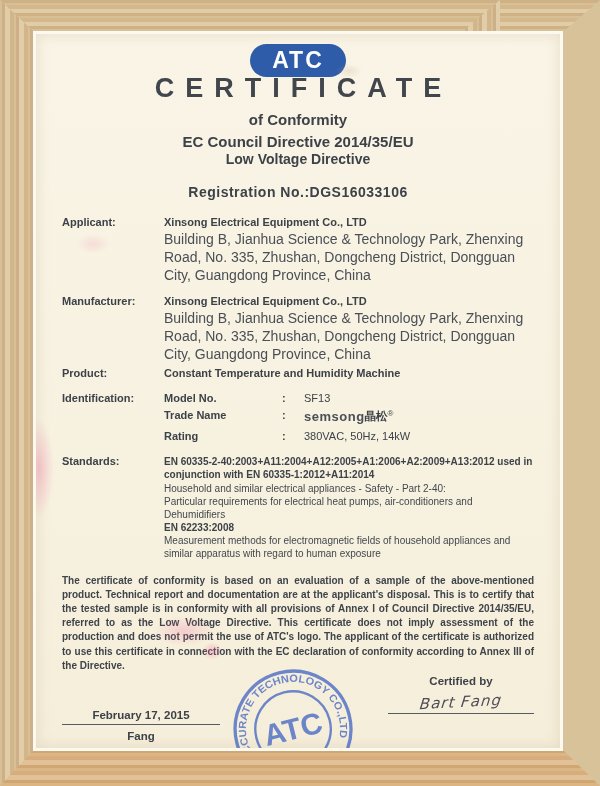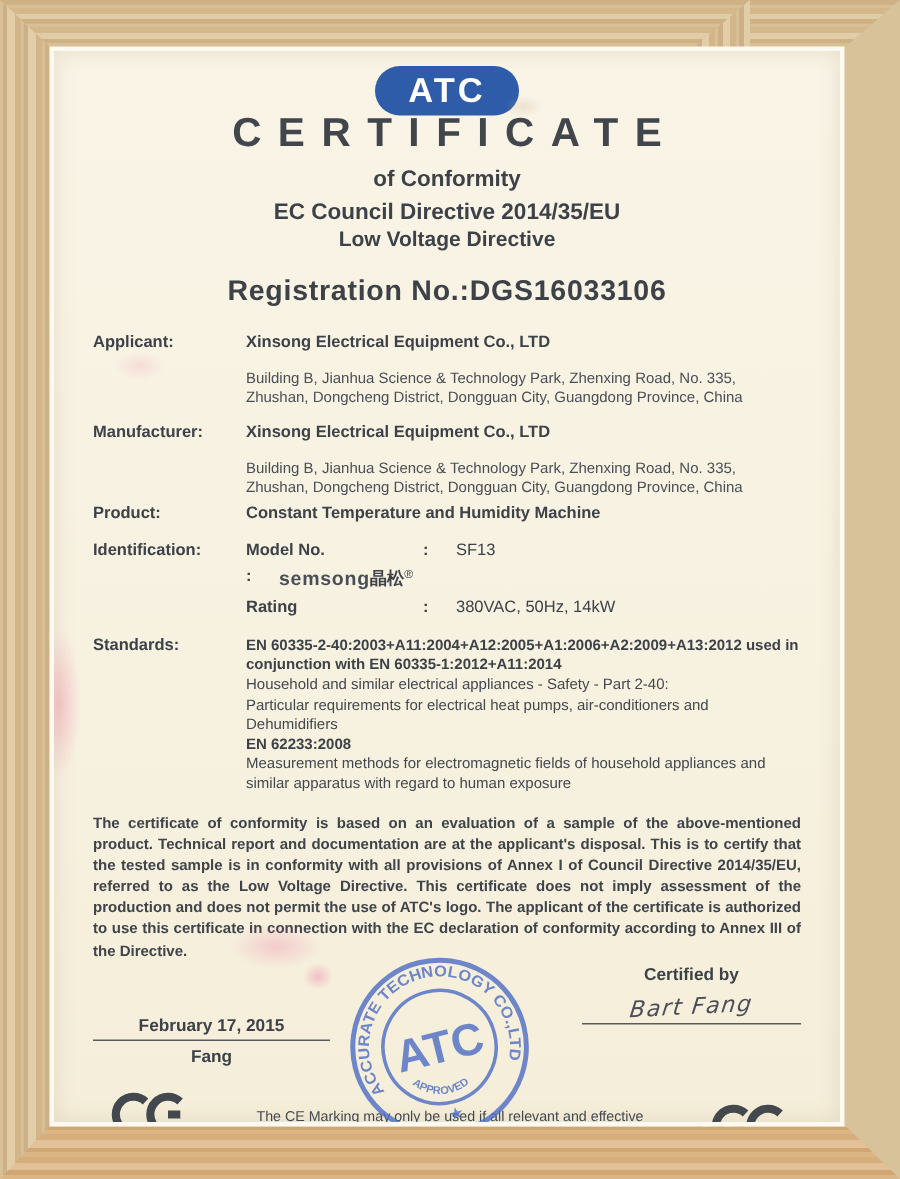--- a/index.html
+++ b/index.html
@@ -33,27 +33,27 @@
   .center{text-align:center;}
   .logo-pill{
     width:96px;height:33px;margin:4px auto 0;background:#2e5ca8;border-radius:17px;
     display:flex;align-items:center;justify-content:center;
   }
   .logo-pill span{color:#fefefe;font-weight:bold;font-size:23px;letter-spacing:2px;}
   .title{margin:-4px 0 0;font-size:27px;font-weight:bold;letter-spacing:11px;color:#41464c;text-indent:11px;}
   .sub1{margin-top:7px;font-size:15px;font-weight:bold;}
   .sub2{margin-top:5px;font-size:15px;font-weight:bold;}
   .sub3{margin-top:1px;font-size:14px;font-weight:bold;}
-  .reg{margin-top:17px;font-size:19px;font-weight:bold;letter-spacing:.5px;}
+  .reg{margin-top:17px;font-size:14px;font-weight:bold;letter-spacing:.5px;}
 
   .row{display:flex;margin-top:10px;}
   .lbl{flex:0 0 102px;font-size:11px;font-weight:bold;}
   .val{flex:1;font-size:10.5px;}
   .val .name{font-weight:bold;font-size:11px;}
-  .val .addr{margin-top:12px;font-size:10px;line-height:1.3;color:#4a4f55;}
+  .val .addr{margin-top:2px;font-size:14px;line-height:1.3;color:#4a4f55;}
   .parties{margin-top:16px;}
 
   .id-grid{flex:1;}
   .id-row{display:flex;font-size:11px;margin-bottom:5px;}
   .id-name{flex:0 0 118px;font-weight:bold;}
   .id-colon{flex:0 0 22px;font-weight:bold;}
   .id-val{font-weight:normal;}
   .tn-latin{font-weight:bold;font-size:13px;letter-spacing:.5px;color:#4a4f55;}
   .tn-cjk{font-weight:bold;font-size:11.5px;position:relative;top:-1px;}
   .tn-reg{font-size:8px;vertical-align:super;}
@@ -134,20 +134,21 @@
 
     <div class="row" style="margin-top:13px;">
       <div class="lbl">Identification:</div>
       <div class="id-grid">
         <div class="id-row">
           <span class="id-name">Model No.</span>
           <span class="id-colon">:</span>
           <span class="id-val">SF13</span>
         </div>
         <div class="id-row">
+          <span class="id-name">Trade Name</span>
           <span class="id-colon">:</span>
           <span>
             <span class="tn-latin">semsong</span><span class="tn-cjk">晶松</span><span class="tn-reg">®</span>
           </span>
         </div>
         <div class="id-row">
           <span class="id-name">Rating</span>
           <span class="id-colon">:</span>
           <span class="id-val">380VAC, 50Hz, 14kW</span>
         </div>

